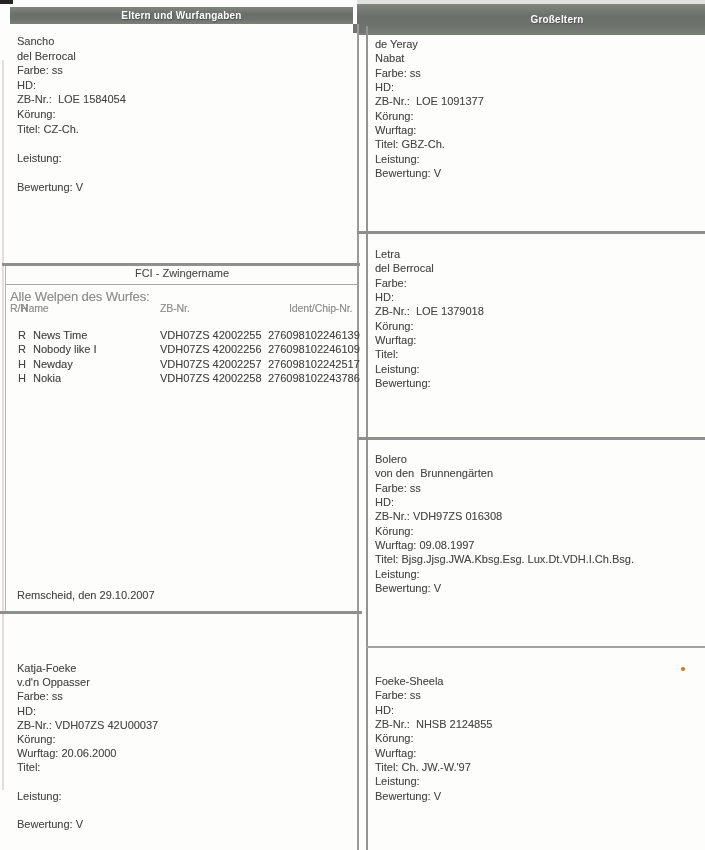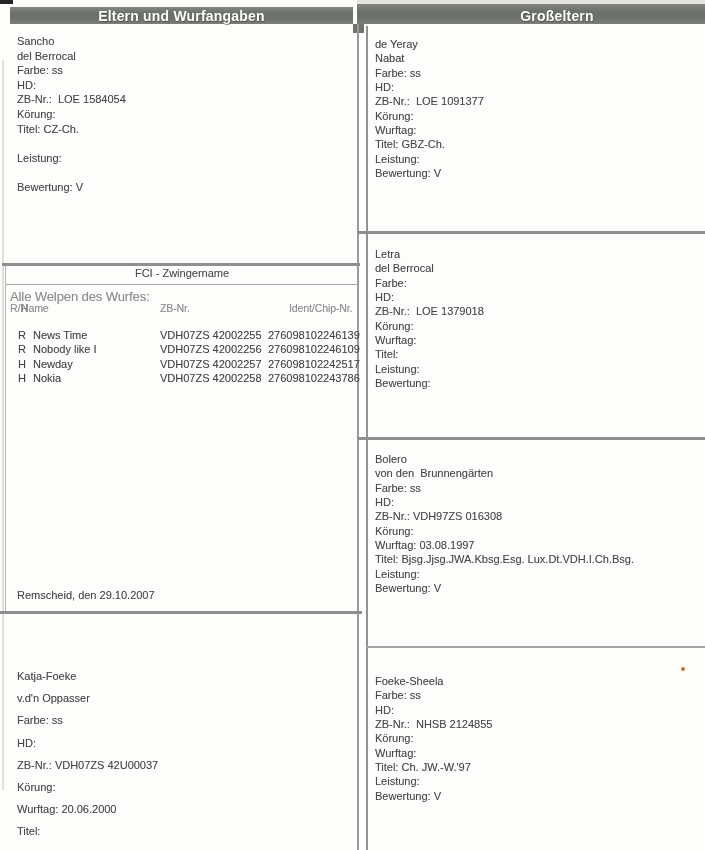--- a/index.html
+++ b/index.html
@@ -5,36 +5,36 @@
   html,body { margin:0; padding:0; background:#e9e9e9; }
   .page {
     position:relative; width:705px; height:850px; margin:0 auto;
     background:#fdfdfc; overflow:hidden;
     font-family:"Liberation Sans", sans-serif;
     color:#454545;
     text-shadow:0.2px 0.2px 0.4px rgba(100,100,100,0.35);
   }
   
   .hdr {
-    position:absolute; display:flex; align-items:flex-end; justify-content:center;
-    color:#fff; font-weight:bold; font-size:14px; letter-spacing:0.2px;
+    position:absolute; display:flex; align-items:center; justify-content:center;
+    color:#fff; font-weight:bold; font-size:10px; letter-spacing:0.2px;
     background:linear-gradient(180deg,#82867f 0%, #6b6f6a 40%, #6e726d 70%, #7b7f78 100%);
     text-shadow:0.5px 0.5px 0.8px rgba(40,40,40,0.5);
   }
   .hdr-left  { left:10px; top:7px;  width:343px; height:17px; }
-  .hdr-right { left:357px; top:4px; width:348px; height:20px; }
+  .hdr-right { left:357px; top:4px; width:348px; height:31px; }
   .hdr-right .hdr-label { padding-left:52px; }
 
   
   .dogbox { position:absolute; font-size:11px; }
   .dogbox .line { height:14.35px; line-height:14.35px; white-space:pre; }
   .box-sire { left:17px;  top:34px;  width:330px; }
   .box-sire .line { height:14.6px; line-height:14.6px; }
   .box-dam  { left:17px;  top:661px; width:330px; }
-  .box-dam .line { height:14.2px; line-height:14.2px;margin-top:8px; }
+  .box-dam .line { height:14.2px; line-height:14.2px; }
   .box-gp1  { left:375px; top:37px;  width:320px; }
   .box-gp2  { left:375px; top:247px; width:320px; }
   .box-gp3  { left:375px; top:452px; width:320px; }
   .box-gp4  { left:375px; top:674px; width:320px; }
 
   
   .fci-title { position:absolute; left:6px; top:267px; width:352px; text-align:center;
                font-size:11px; color:#4a4a4a; }
   .fci-subtitle { position:absolute; left:10px; top:289px; font-size:13px;
                   color:#8e8e8e; letter-spacing:-0.1px; white-space:pre; }
@@ -146,21 +146,21 @@
       <div class="line">Leistung:</div>
       <div class="line">Bewertung:</div>
     </div>
   <div class="dogbox box-gp3">
       <div class="line">Bolero</div>
       <div class="line">von den  Brunnengärten</div>
       <div class="line">Farbe: ss</div>
       <div class="line">HD:</div>
       <div class="line">ZB-Nr.: VDH97ZS 016308</div>
       <div class="line">Körung:</div>
-      <div class="line">Wurftag: 03.08.1997</div>
+      <div class="line">Wurftag: 09.08.1997</div>
       <div class="line">Titel: Bjsg.Jjsg.JWA.Kbsg.Esg. Lux.Dt.VDH.I.Ch.Bsg.</div>
       <div class="line">Leistung:</div>
       <div class="line">Bewertung: V</div>
     </div>
   <div class="dogbox box-gp4">
       <div class="line">Foeke-Sheela</div>
       <div class="line">Farbe: ss</div>
       <div class="line">HD:</div>
       <div class="line">ZB-Nr.:  NHSB 2124855</div>
       <div class="line">Körung:</div>

